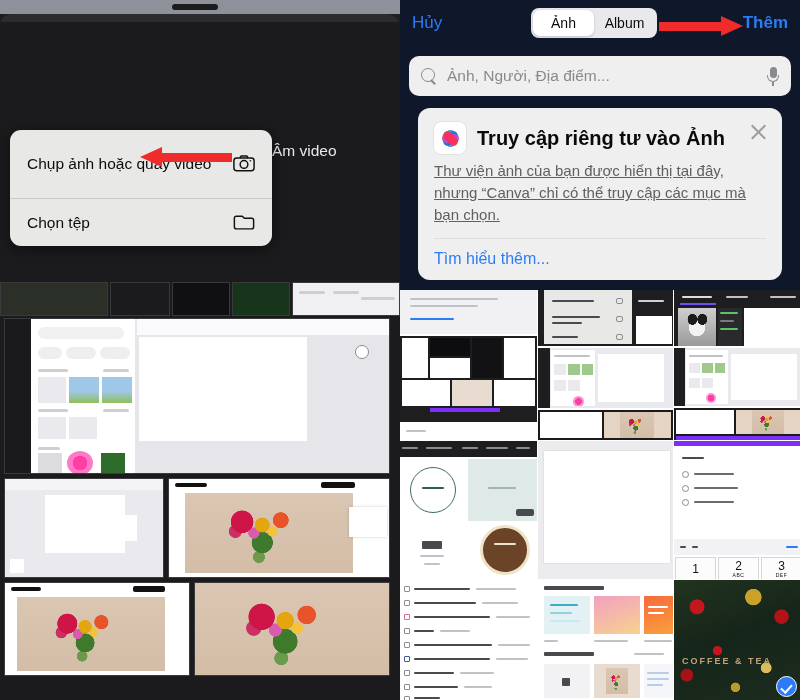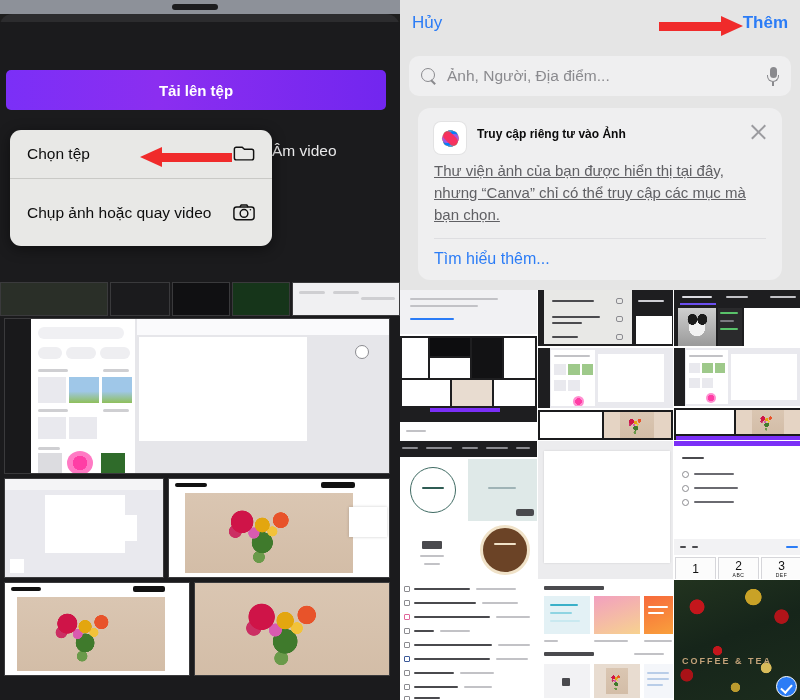--- a/index.html
+++ b/index.html
@@ -120,21 +120,21 @@
       radial-gradient(circle at 52% 48%, #f2c23a 0 5%, transparent 5.5%),
       radial-gradient(circle at 30% 48%, #cb2f63 0 5%, transparent 5.5%),
       radial-gradient(circle at 46% 62%, #3f7a2c 0 10%, transparent 10.5%),
       radial-gradient(circle at 44% 80%, #6a9a4a 0 5%, transparent 5.5%),
       linear-gradient(180deg,#dac6b2 0%,#d3bda7 100%);
   }
   .bar-thin { position:absolute; height:3px; background:#cfcfd2; border-radius:2px; }
 
   
   .right-panel {
-    position: relative; width: 400px; height: 700px; background: #e5e5e5;
+    position: relative; width: 400px; height: 700px; background: #0f172a;
     overflow: hidden;
   }
   .picker-nav {
     position: absolute; left: 0; top: 0; width: 400px; height: 46px;
     display: flex; align-items: center; justify-content: space-between;
     padding: 0 12px;
   }
   .nav-btn { font-size: 17px; color: #2b7cf6; background: none; border: none;
              font-family: inherit; cursor: pointer; }
   .segmented {
@@ -192,21 +192,21 @@
   .pc-head { display: flex; align-items: flex-start; }
   .photos-icon {
     width: 32px; height: 32px; flex: 0 0 32px; border-radius: 7px; background:#fff;
     margin-right: 11px; position: relative; overflow: hidden;
     box-shadow: 0 0 0 1px rgba(0,0,0,.05);
   }
   .photos-icon i {
     position:absolute; left:50%; top:50%; width:9px; height:17px; border-radius:5px;
     margin: -8.5px 0 0 -4.5px; opacity:.92;
   }
-  .pc-title { font-size: 12px; font-weight: 700; color: #0a0a0a; padding-top: 5px; }
+  .pc-title { font-size: 20px; font-weight: 700; color: #0a0a0a; padding-top: 5px; }
   .pc-close {
     position: absolute; right: 14px; top: 14px; width: 19px; height: 19px; cursor: pointer;
   }
   .pc-close::before, .pc-close::after {
     content:""; position:absolute; left:0; top:8.5px; width:19px; height:1.8px; background:#9b9b9f;
   }
   .pc-close::before { transform: rotate(45deg); }
   .pc-close::after  { transform: rotate(-45deg); }
   .pc-body {
     margin-top: 6px; font-size: 15px; line-height: 1.48; color: #606064; text-decoration: underline;
@@ -352,59 +352,62 @@
         <div class="bar-thin" style="left:6px;top:4px;width:30px;height:4px;background:#111;"></div>
         <div class="bar-thin" style="left:128px;top:3px;width:32px;height:6px;background:#111;border-radius:2px;"></div>
         <div class="flower" style="left:12px;top:14px;width:148px;height:74px;"></div>
       </div>
       <div class="shot" style="left:194px;top:582px;width:196px;height:94px;">
         <div class="flower" style="left:0;top:0;width:196px;height:94px;"></div>
       </div>
     </div>
 
 
-    <button class="upload-btn">Tải lên tệp</button>
 
     <div class="audio-label">Âm video</div>
 
     <div class="sheet">
-      <div class="sheet-row r3">
-        <span class="sheet-label">Chọn tệp</span>
-        <span class="sheet-ico">
-          <svg viewBox="0 0 24 19" width="22" height="18" fill="none" stroke="#111" stroke-width="1.6">
-            <path d="M1.5 5.5V15a2 2 0 0 0 2 2h17a2 2 0 0 0 2-2V7.5a2 2 0 0 0-2-2h-8L10 3.2H3.5a2 2 0 0 0-2 2z"></path>
-          </svg>
-        </span>
-      </div>
       <div class="sheet-row r2">
         <span class="sheet-label">Chụp ảnh hoặc quay video</span>
         <span class="sheet-ico">
           <svg viewBox="0 0 24 20" width="22" height="19" fill="none" stroke="#111" stroke-width="1.6">
             <rect x="1" y="4" width="22" height="14" rx="3"></rect>
             <circle cx="12" cy="11" r="4.2"></circle>
             <path d="M7.5 4l1.5-2.3h6L16.5 4"></path>
             <circle cx="19" cy="7" r=".9" fill="#111" stroke="none"></circle>
           </svg>
         </span>
       </div>
+      <div class="sheet-row r3">
+        <span class="sheet-label">Chọn tệp</span>
+        <span class="sheet-ico">
+          <svg viewBox="0 0 24 19" width="22" height="18" fill="none" stroke="#111" stroke-width="1.6">
+            <path d="M1.5 5.5V15a2 2 0 0 0 2 2h17a2 2 0 0 0 2-2V7.5a2 2 0 0 0-2-2h-8L10 3.2H3.5a2 2 0 0 0-2 2z"></path>
+          </svg>
+        </span>
+      </div>
     </div>
 
     <div class="arrow-left">
       <div class="shaft"></div>
       <div class="head"></div>
     </div>
   </div>
 
   <div class="right-panel">
 
     <div class="picker-nav">
       <button class="nav-btn">Hủy</button>
       <button class="nav-btn" style="font-weight:600;">Thêm</button>
     </div>
 
+    <div class="segmented">
+      <button class="seg active">Ảnh</button>
+      <button class="seg">Album</button>
+    </div>
 
     <div class="picker-search">
       <span class="mag"></span>
       <span class="ph">Ảnh, Người, Địa điểm...</span>
       <span class="mic">
         <span class="cap"></span>
           <span class="arc"></span>
           <span class="stem"></span>
       </span>
     </div>

